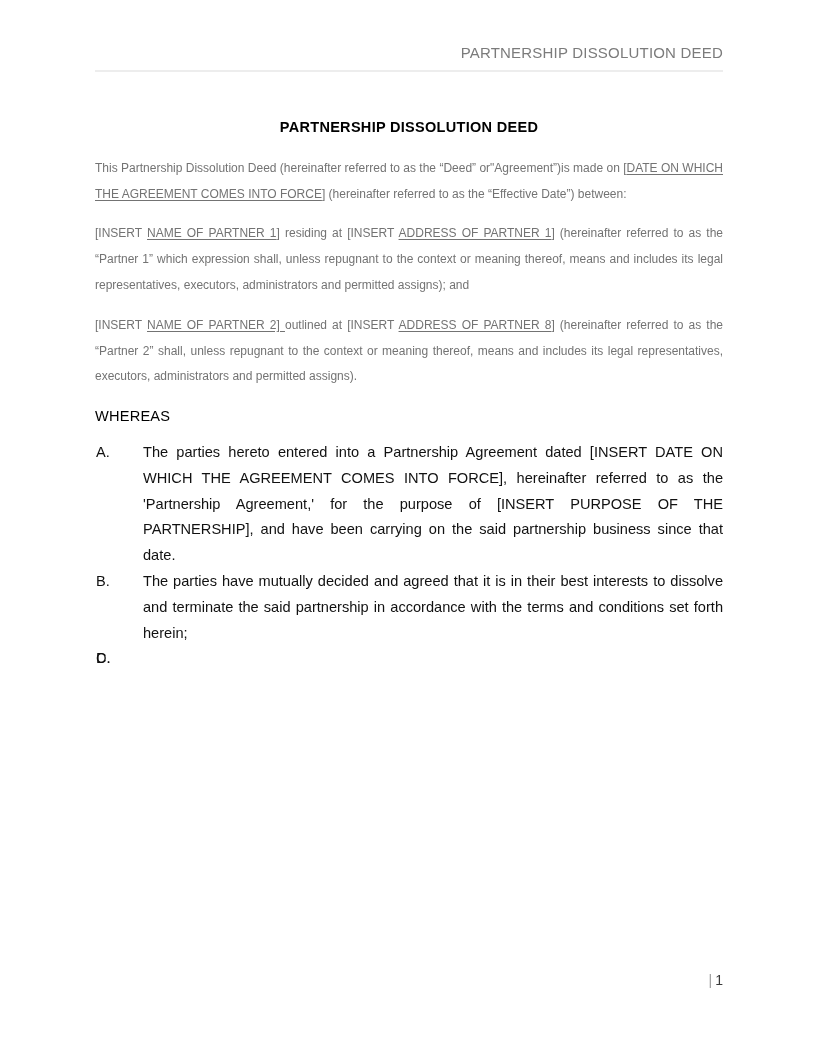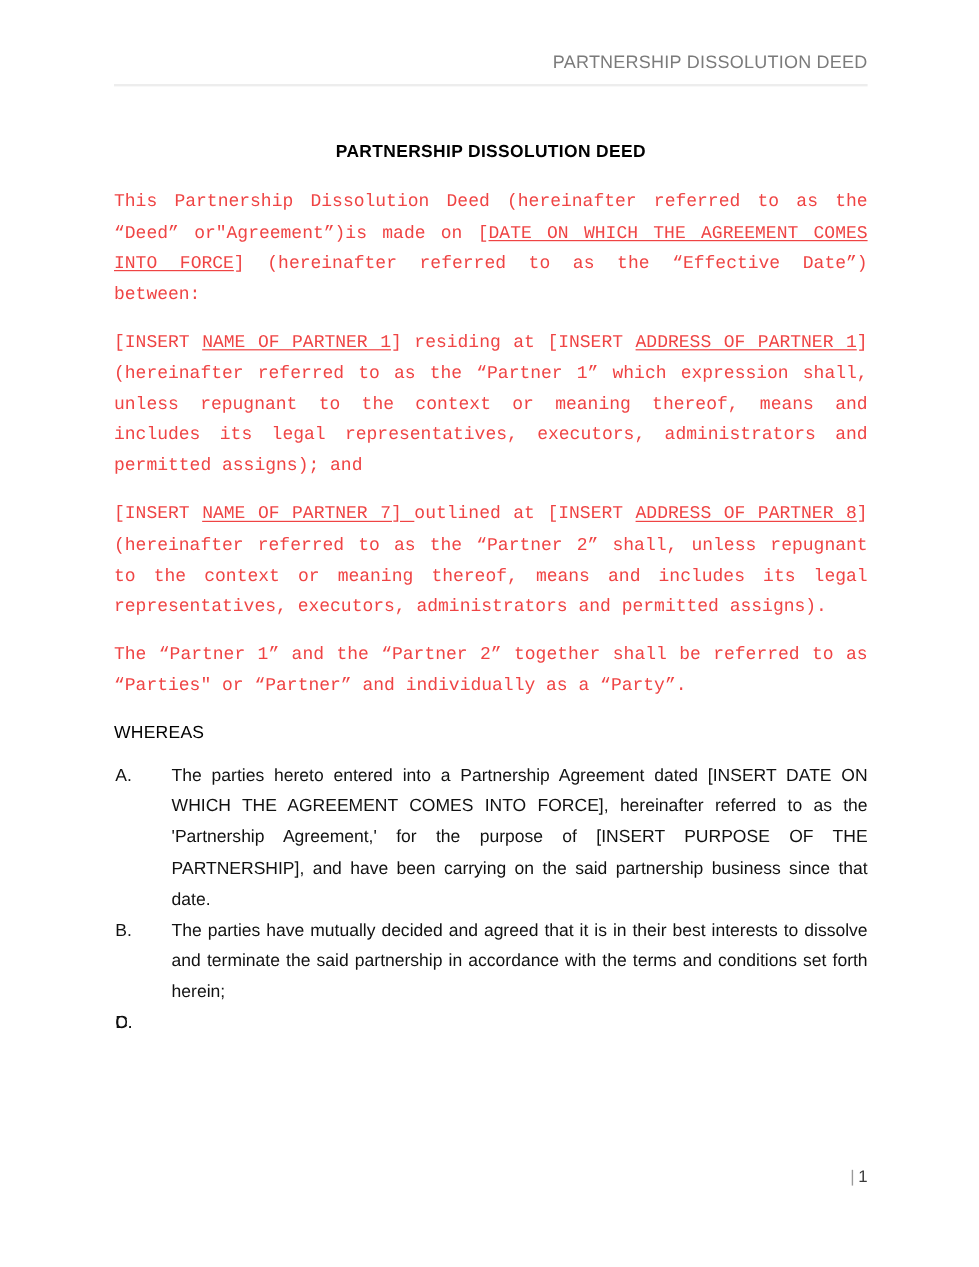--- a/index.html
+++ b/index.html
@@ -57,27 +57,26 @@
   .doc-title {
     font-size: 14.5px;
     font-weight: bold;
     text-align: center;
     letter-spacing: 0.3px;
     margin: 0 0 19px 0;
     line-height: 1.3;
   }
 
   p.body-para {
-    font-size: 15px;
+    font-size: 12px;
     line-height: 25.8px;
     text-align: justify;
     text-justify: inter-word;
     margin: 0 0 14px 0;
-    color: #ef4444;
-    font-family: Liberation Mono, monospace;
+    color: #737373;
   }
   p.body-para:last-child {
     margin-bottom: 0;
   }
 
   .u {
     text-decoration: underline;
     text-underline-offset: 2px;
   }
 
@@ -141,23 +140,22 @@
   <div class="header-rule"></div>
 
   <div class="content">
 
     <h1 class="doc-title">PARTNERSHIP DISSOLUTION DEED</h1>
 
     <p class="body-para"><span>This Partnership Dissolution Deed (hereinafter referred to as the “Deed” or"Agreement”)is made on [</span><span class="u">DATE ON WHICH THE AGREEMENT COMES INTO FORCE</span><span>] (hereinafter referred to as the “Effective Date”) between:</span></p>
 
     <p class="body-para"><span> [INSERT </span><span class="u">NAME OF PARTNER 1</span><span>] residing at [INSERT </span><span class="u">ADDRESS OF PARTNER 1</span><span>] (hereinafter referred to as the “Partner 1” which expression shall, unless repugnant to the context or meaning thereof, means and includes its legal representatives, executors, administrators and permitted assigns); and</span></p>
 
-    <p class="body-para"><span> [INSERT </span><span class="u">NAME OF PARTNER 7] </span><span>outlined at [INSERT </span><span class="u">ADDRESS OF PARTNER 8</span><span>] (hereinafter referred to as the “Partner 2” shall, unless repugnant to the context or meaning thereof, means and includes its legal representatives, executors, administrators and permitted assigns).</span></p>
+    <p class="body-para"><span> [INSERT </span><span class="u">NAME OF PARTNER 2] </span><span>outlined at [INSERT </span><span class="u">ADDRESS OF PARTNER 8</span><span>] (hereinafter referred to as the “Partner 2” shall, unless repugnant to the context or meaning thereof, means and includes its legal representatives, executors, administrators and permitted assigns).</span></p>
 
-    <p class="body-para">The “Partner 1” and the “Partner 2” together shall be referred to as “Parties" or “Partner” and individually as a “Party”.</p>
 
     <div class="section-heading">WHEREAS</div>
 
     <ol class="recitals">
       <li>
         <span class="marker">A.</span>
         <span>The parties hereto entered into a Partnership Agreement dated [INSERT DATE ON WHICH THE AGREEMENT COMES INTO FORCE], hereinafter referred to as the 'Partnership Agreement,' for the purpose of [INSERT PURPOSE OF THE PARTNERSHIP], and have been carrying on the said partnership business since that date.</span>
       </li>
       <li>
         <span class="marker">B.</span>

